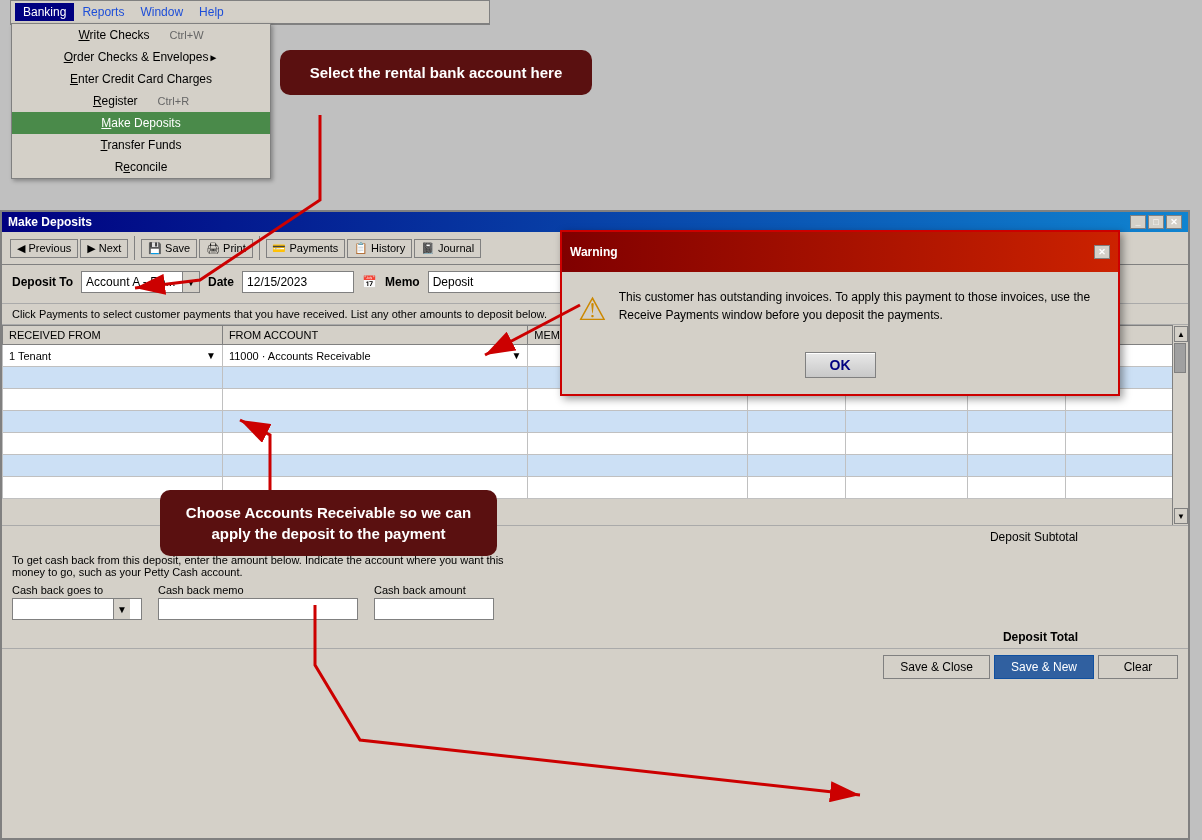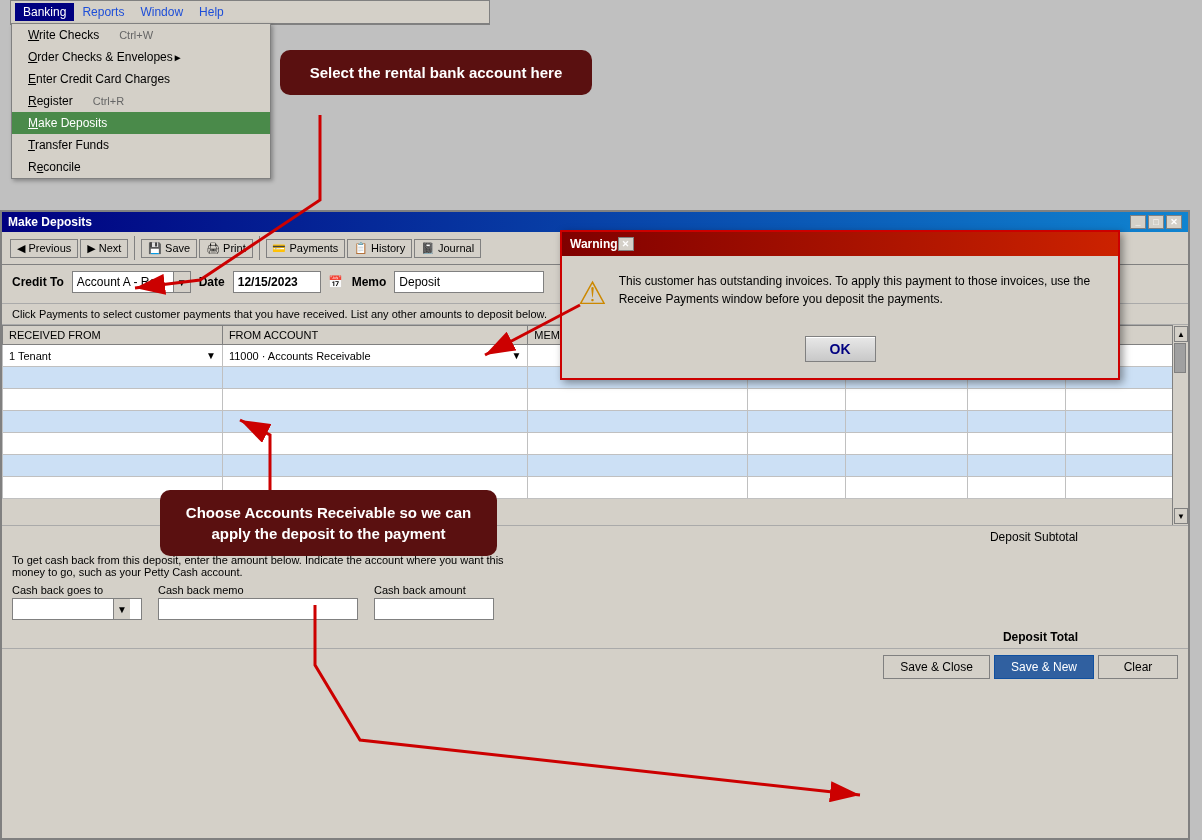--- a/index.html
+++ b/index.html
@@ -41,21 +41,21 @@
       background: #d4d0c8;
       border: 1px solid #808080;
       z-index: 20;
       width: 260px;
       box-shadow: 2px 2px 4px rgba(0,0,0,0.3);
     }
     .dropdown-item {
       padding: 4px 16px;
       cursor: pointer;
       display: flex;
-      justify-content: flex-start;
+      justify-content: center;
       align-items: center;
       font-size: 12px;
     }
     .dropdown-item.highlighted { background: #4a8a4a; color: #fff; }
     .dropdown-shortcut { color: #666; font-size: 11px; margin-left: 20px; }
     .dropdown-arrow { font-size: 10px; }
 
     
     .deposits-window {
       position: absolute;
@@ -236,24 +236,25 @@
       left: 560px;
       width: 560px;
       background: #d4d0c8;
       border: 2px solid #cc0000;
       z-index: 30;
       box-shadow: 3px 3px 8px rgba(0,0,0,0.4);
     }
     .warning-titlebar {
       background: linear-gradient(to right, #800000, #cc2200);
       color: #fff;
-      padding: 5px 8px;
+      padding: 13px 8px;
       font-size: 12px;
       font-weight: bold;
       display: flex;
+      justify-content: space-between;
       align-items: center;
     }
     .warning-body {
       padding: 16px;
       display: flex;
       gap: 12px;
       align-items: flex-start;
     }
     .warning-icon {
       font-size: 32px;
@@ -387,27 +388,27 @@
       <span>History</span>
     </div>
     <div class="toolbar-btn">
       <span>📓</span>
       <span>Journal</span>
     </div>
   </div>
 
   <div class="form-area">
     <div class="form-row">
-      <span class="form-label">Credit To</span>
+      <span class="form-label">Deposit To</span>
       <div class="form-select-wrapper">
         <span class="form-select-text">Account A - Re...</span>
         <span class="form-select-arrow">▼</span>
       </div>
       <span class="form-label">Date</span>
-      <input class="form-input" type="text" value="12/15/2023" style="width: 88px; font-weight: bold;">
+      <input class="form-input" type="text" value="12/15/2023" style="width: 112px;">
       <span style="cursor:pointer;">📅</span>
       <span class="form-label">Memo</span>
       <input class="form-input" type="text" value="Deposit" style="width: 150px;">
     </div>
   </div>
 
   <div class="instruction-text">Click Payments to select customer payments that you have received. List any other amounts to deposit below.</div>
 
   <div style="position:relative; margin: 0;">
     <div class="table-container">

